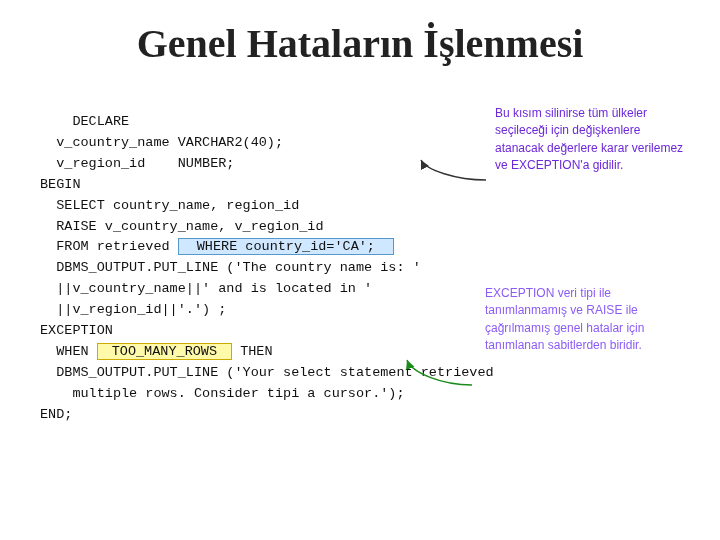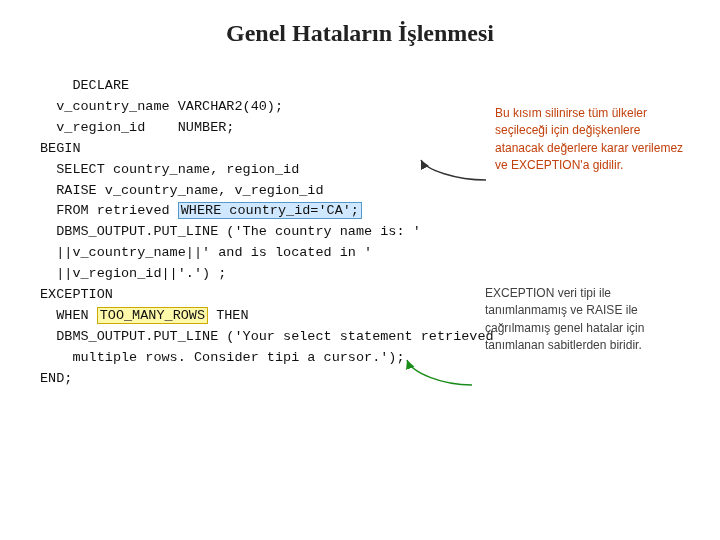--- a/index.html
+++ b/index.html
@@ -13,67 +13,67 @@
     }
 
     .page {
       width: 720px;
       height: 540px;
       padding: 20px 40px;
       position: relative;
     }
 
     .title {
-      font-size: 24px;
+      font-size: 40px;
       font-weight: bold;
       color: #222;
       text-align: center;
-      margin-bottom: 8px;
+      margin-bottom: 24px;
       font-family: Georgia, serif;
     }
 
     .code-block {
       font-family: 'Courier New', Courier, monospace;
       font-size: 13.5px;
       line-height: 1.55;
       color: #111;
       white-space: pre;
     }
 
     .highlight-box {
       display: inline;
       background: #d0e8ff;
       border: 1px solid #5599cc;
-      padding: 0 2px;
+      padding: 0 18px;
     }
 
     .highlight-box-yellow {
       display: inline;
       background: #fffaaa;
       border: 1px solid #ccaa00;
-      padding: 0 2px;
+      padding: 0 14px;
     }
 
     .callout-right {
       position: absolute;
       right: 30px;
       top: 105px;
       width: 195px;
       font-size: 12px;
-      color: #c2410c;
+      color: #6d28d9;
       line-height: 1.45;
     }
 
     .callout-right-bottom {
       position: absolute;
       right: 30px;
       top: 285px;
       width: 205px;
       font-size: 12px;
-      color: #404040;
+      color: #8b5cf6;
       line-height: 1.45;
     }
 
     .footer {
       position: absolute;
       bottom: 18px;
       left: 0; right: 0;
       text-align: center;
       font-size: 12px;
       color: #cc3333;

